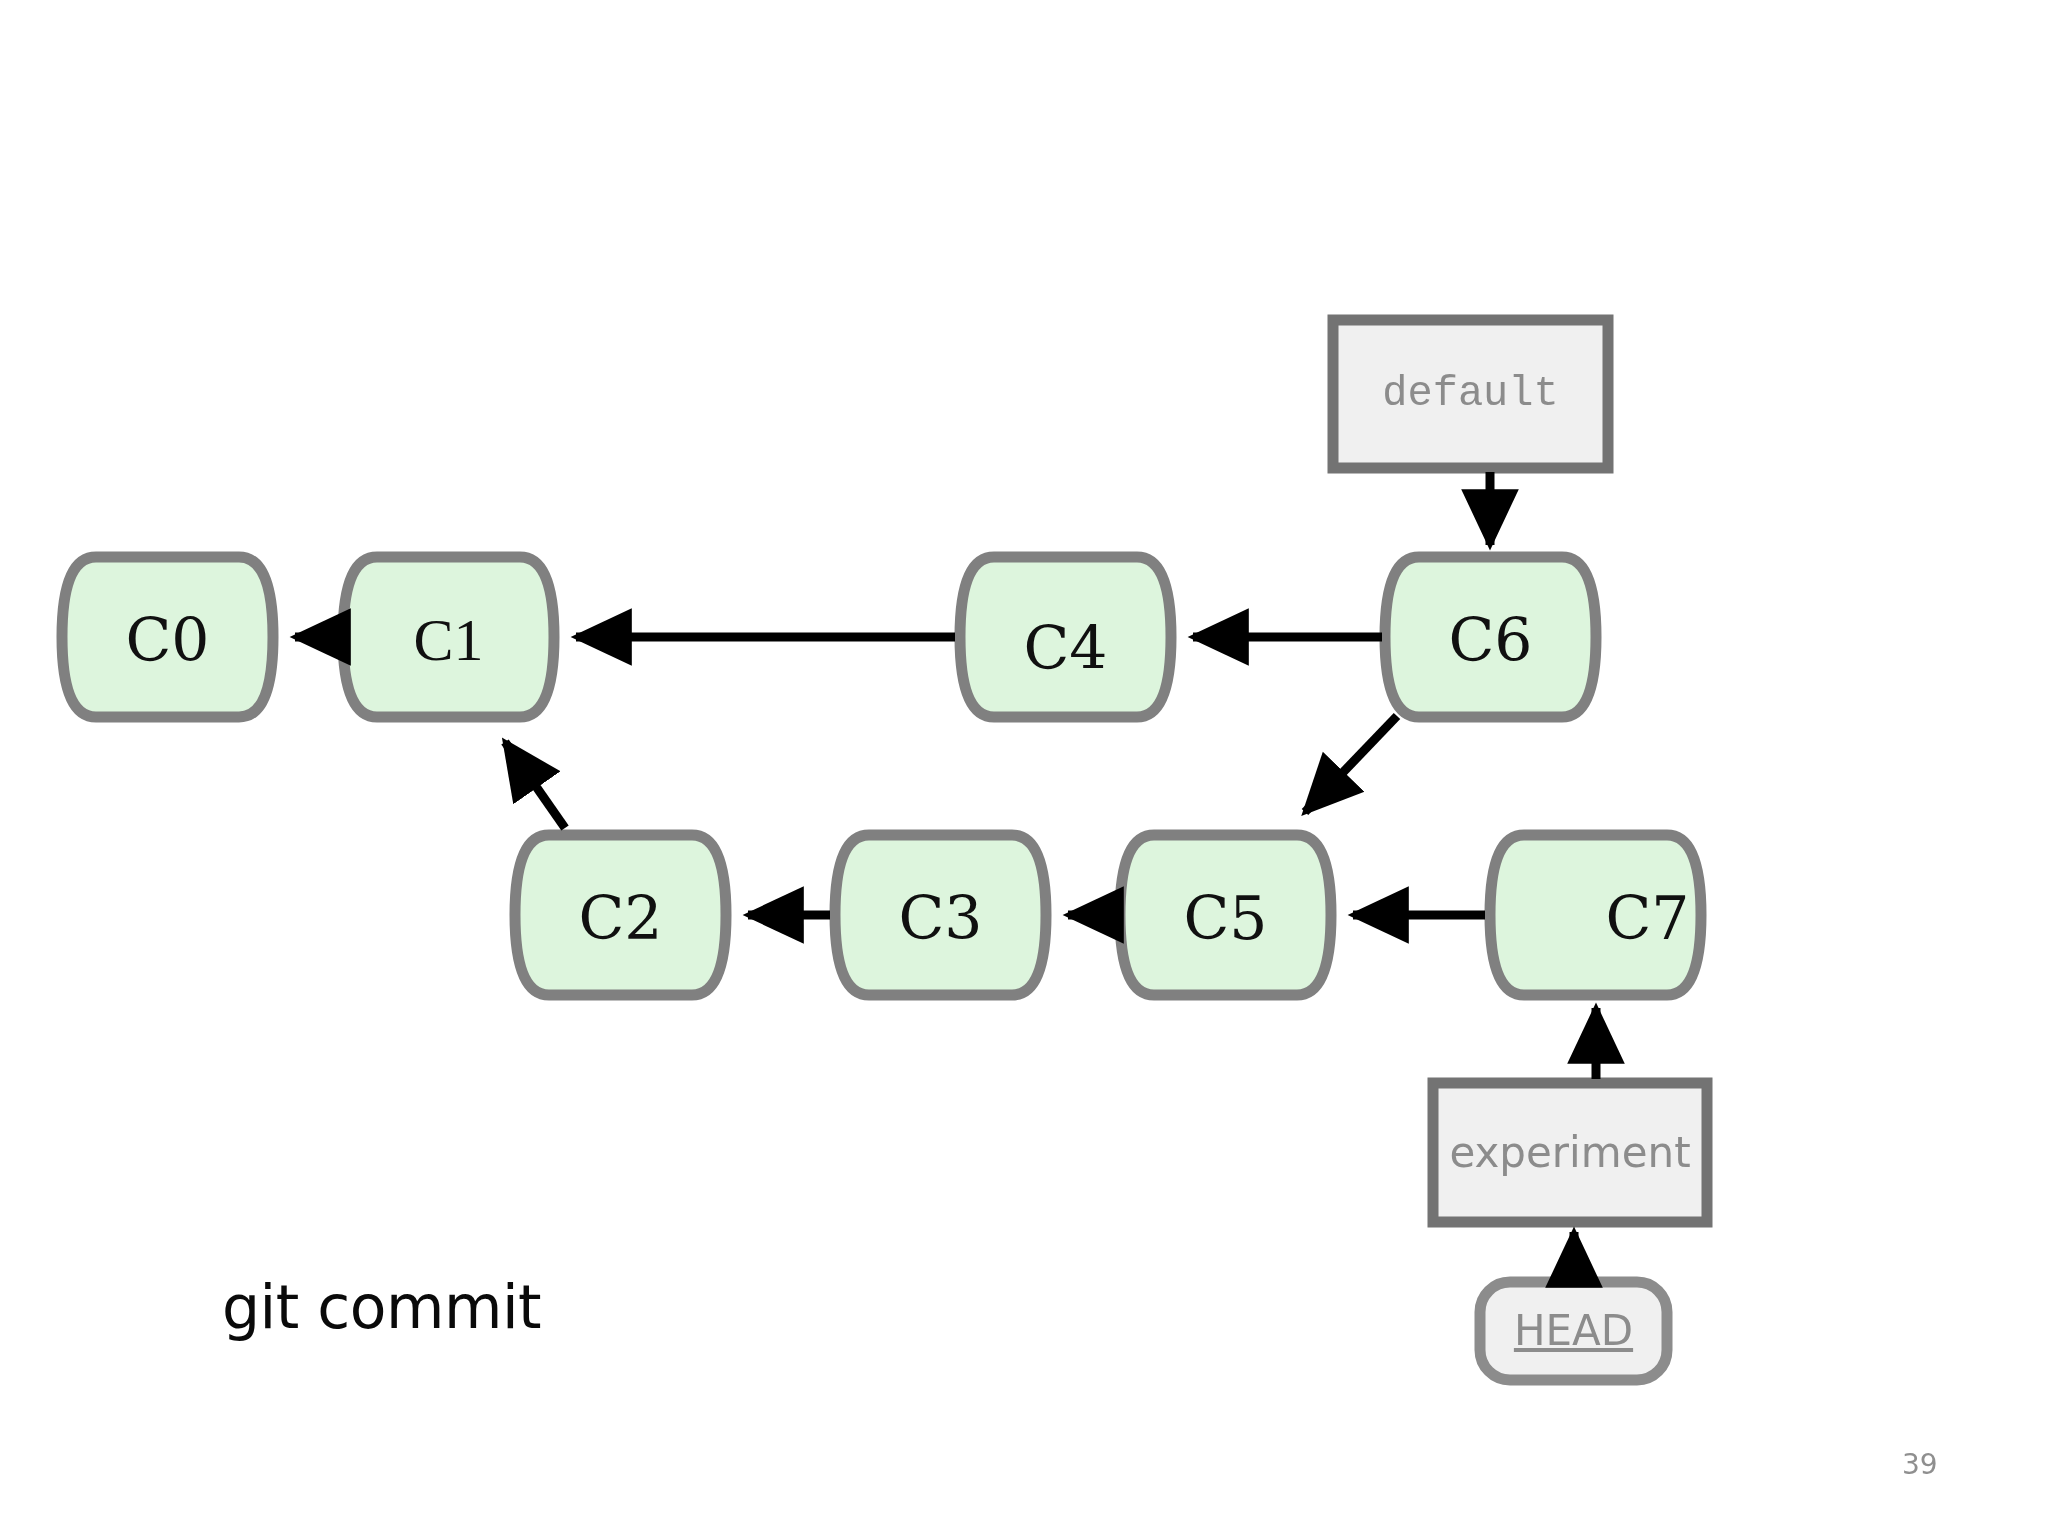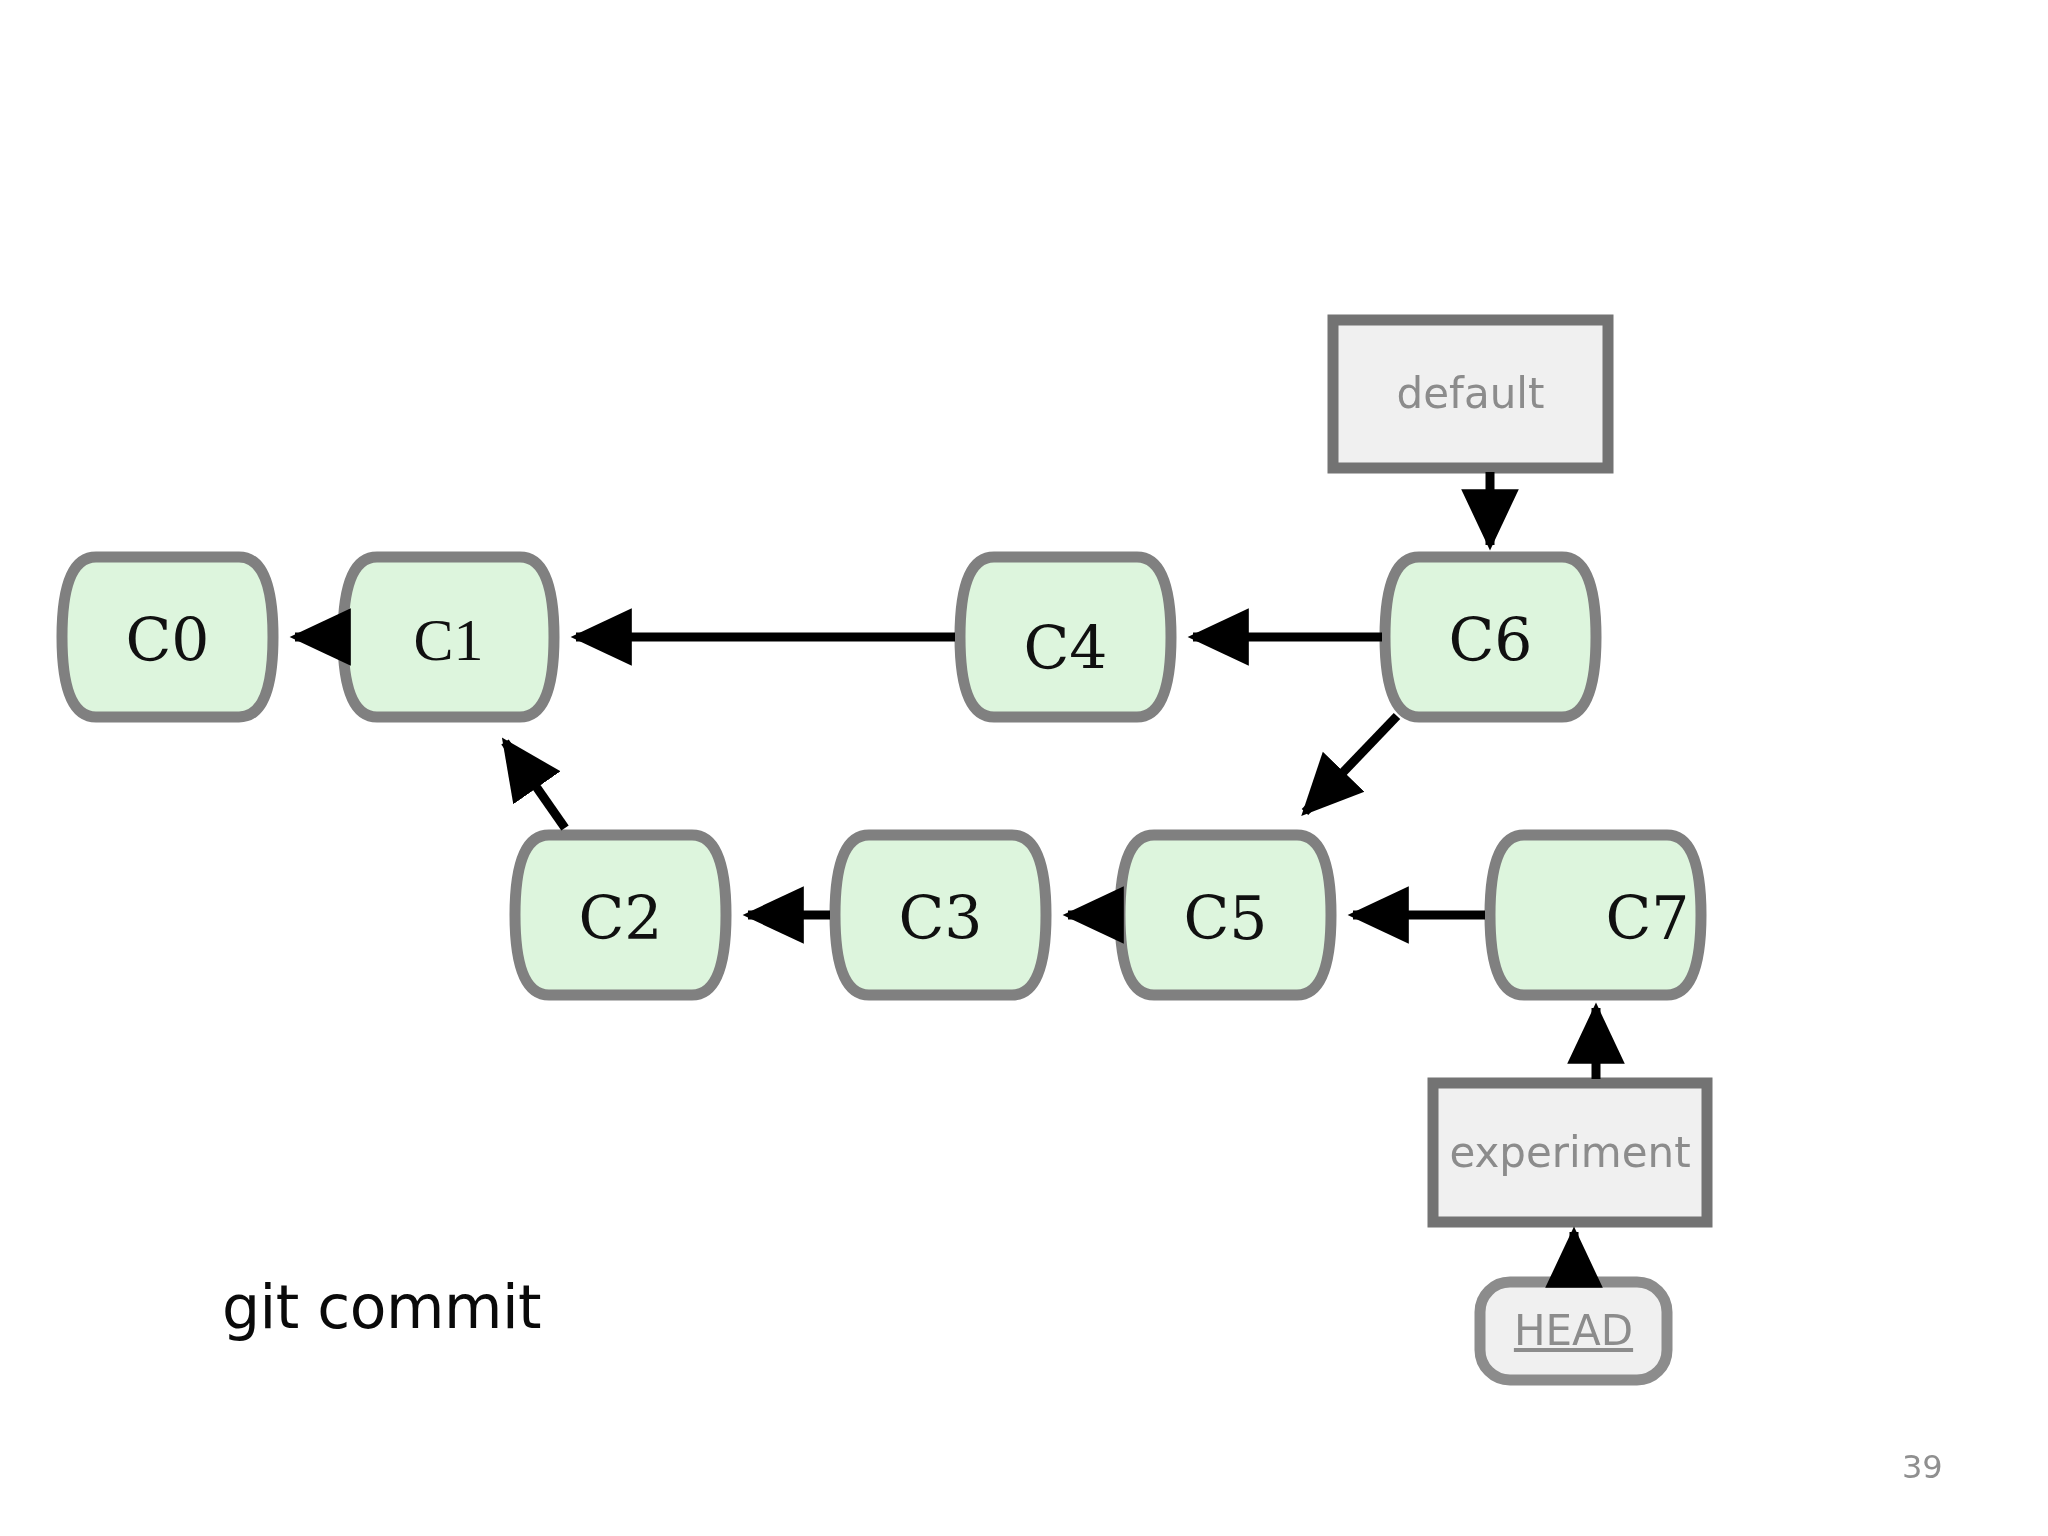--- a/index.html
+++ b/index.html
@@ -55,21 +55,21 @@
     font-size: 60px;
     color: #0a0a0a;
     letter-spacing: -0.5px;
     white-space: nowrap;
   }
   #page-number {
     position: absolute;
     left: 1902px;
     top: 1448px;
     font-family: "DejaVu Sans", sans-serif;
-    font-size: 32px;
+    font-size: 28px;
     color: #8f8f8f;
     white-space: nowrap;
   }
 </style>
 </head>
 <body>
 
 <div id="slide">
 
   <svg id="graph-svg" viewBox="0 0 2048 1536" xmlns="http://www.w3.org/2000/svg">
@@ -140,21 +140,21 @@
 
   <div class="commit-label" style="left:62px;  top:610px; width:211px;">C0</div>
   <div class="commit-label" style="left:343px; top:610px; width:211px;font-family:Liberation Serif, serif;">C1</div>
   <div class="commit-label" style="left:960px; top:610px; width:211px;margin-top:8px;">C4</div>
   <div class="commit-label" style="left:1385px;top:610px; width:211px;">C6</div>
   <div class="commit-label" style="left:515px; top:888px; width:211px;">C2</div>
   <div class="commit-label" style="left:835px; top:888px; width:211px;">C3</div>
   <div class="commit-label" style="left:1120px;top:888px; width:211px;">C5</div>
   <div class="commit-label" style="left:1542px;top:888px; width:211px;">C7</div>
 
-  <div class="ref-label" style="left:1333px; top:373px; width:275px;">default</div>
+  <div class="ref-label" style="left:1333px; top:373px; width:275px;font-family:Liberation Mono, monospace;">default</div>
   <div class="ref-label" style="left:1433px; top:1132px; width:274px;">experiment</div>
   <div class="ref-label" style="left:1480px; top:1310px; width:187px;text-decoration:underline;">HEAD</div>
 
   <div id="caption">git commit</div>
 
   <div id="page-number">39</div>
 
 </div>
 
 </body></html>

